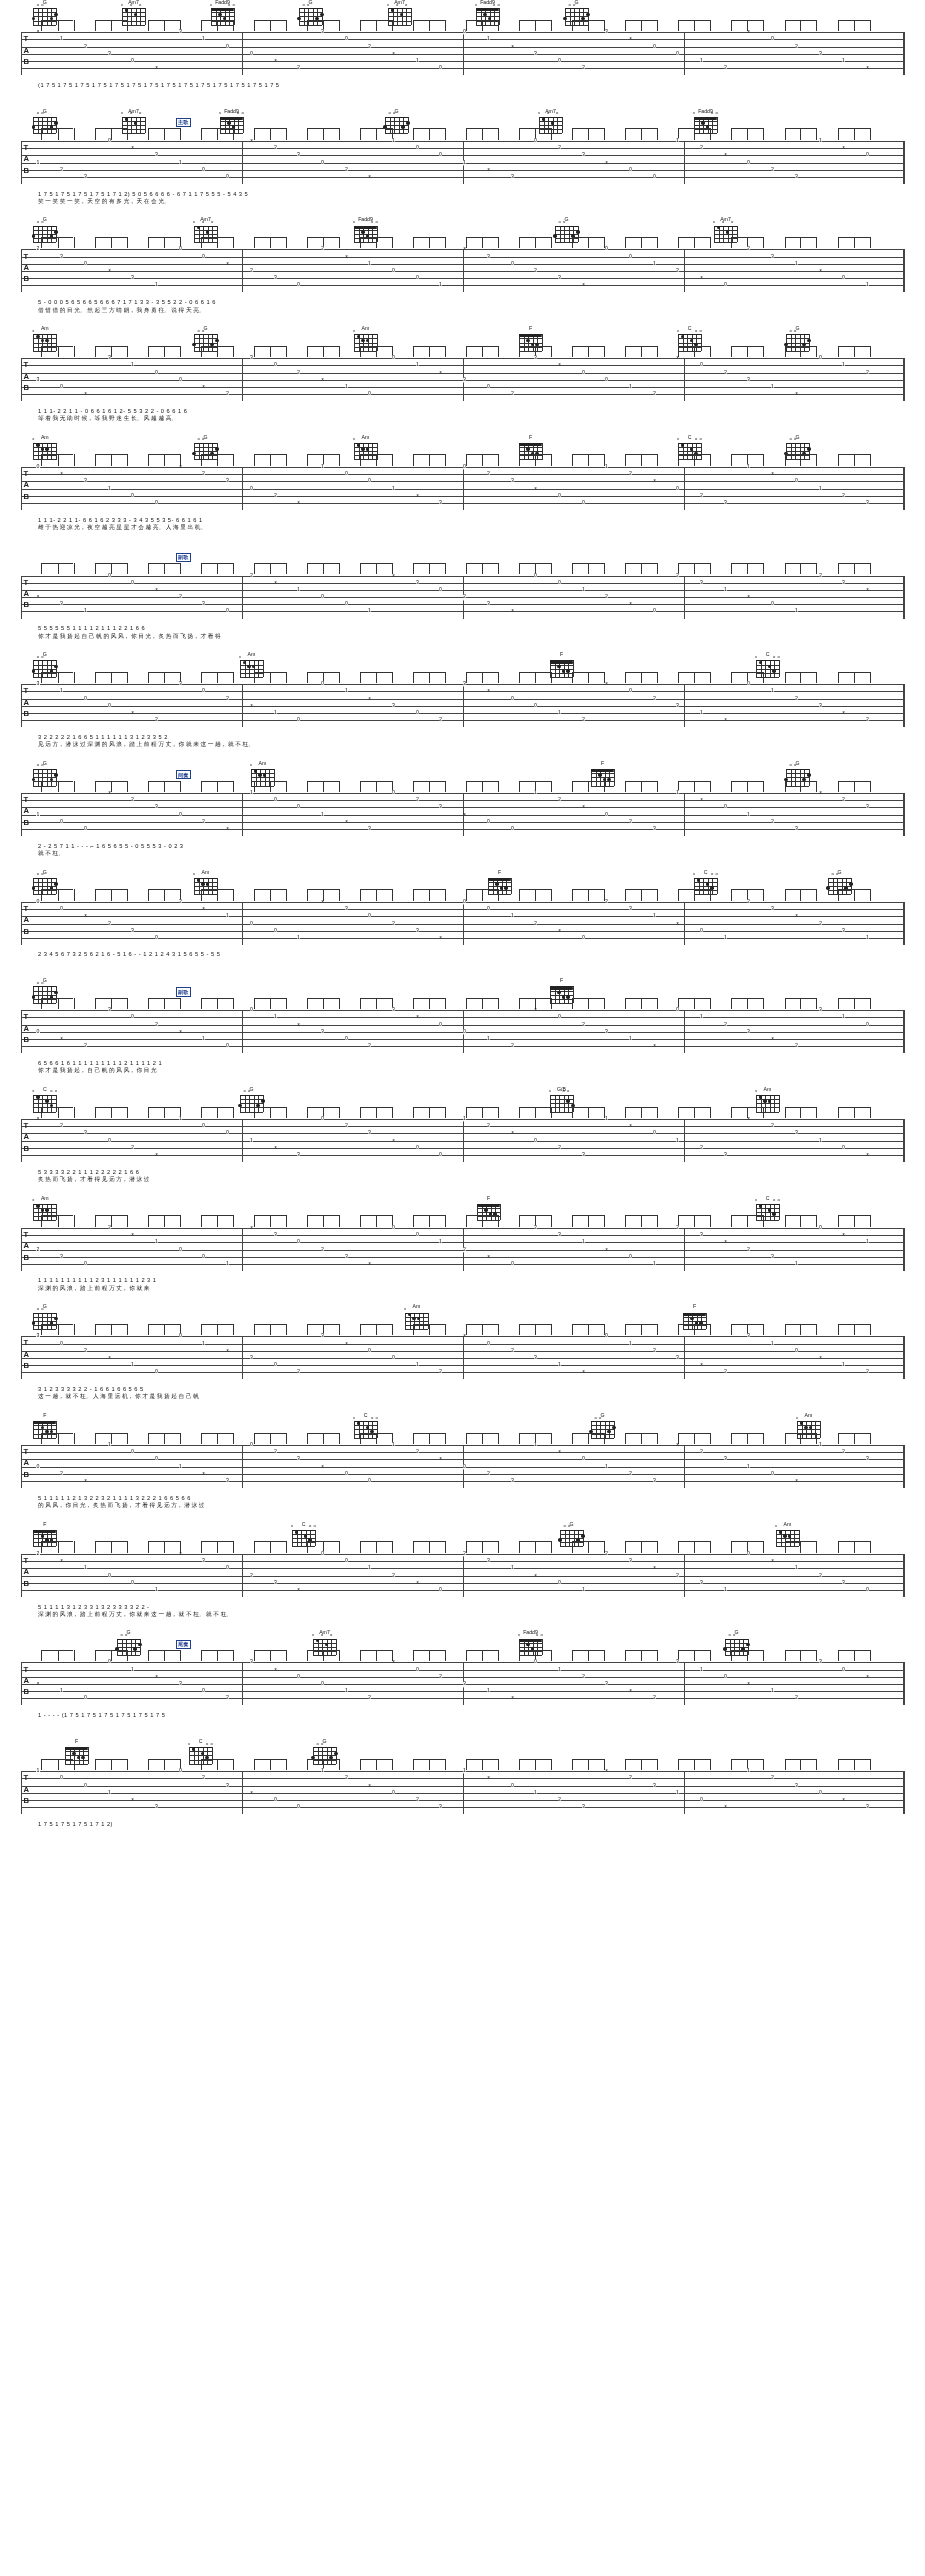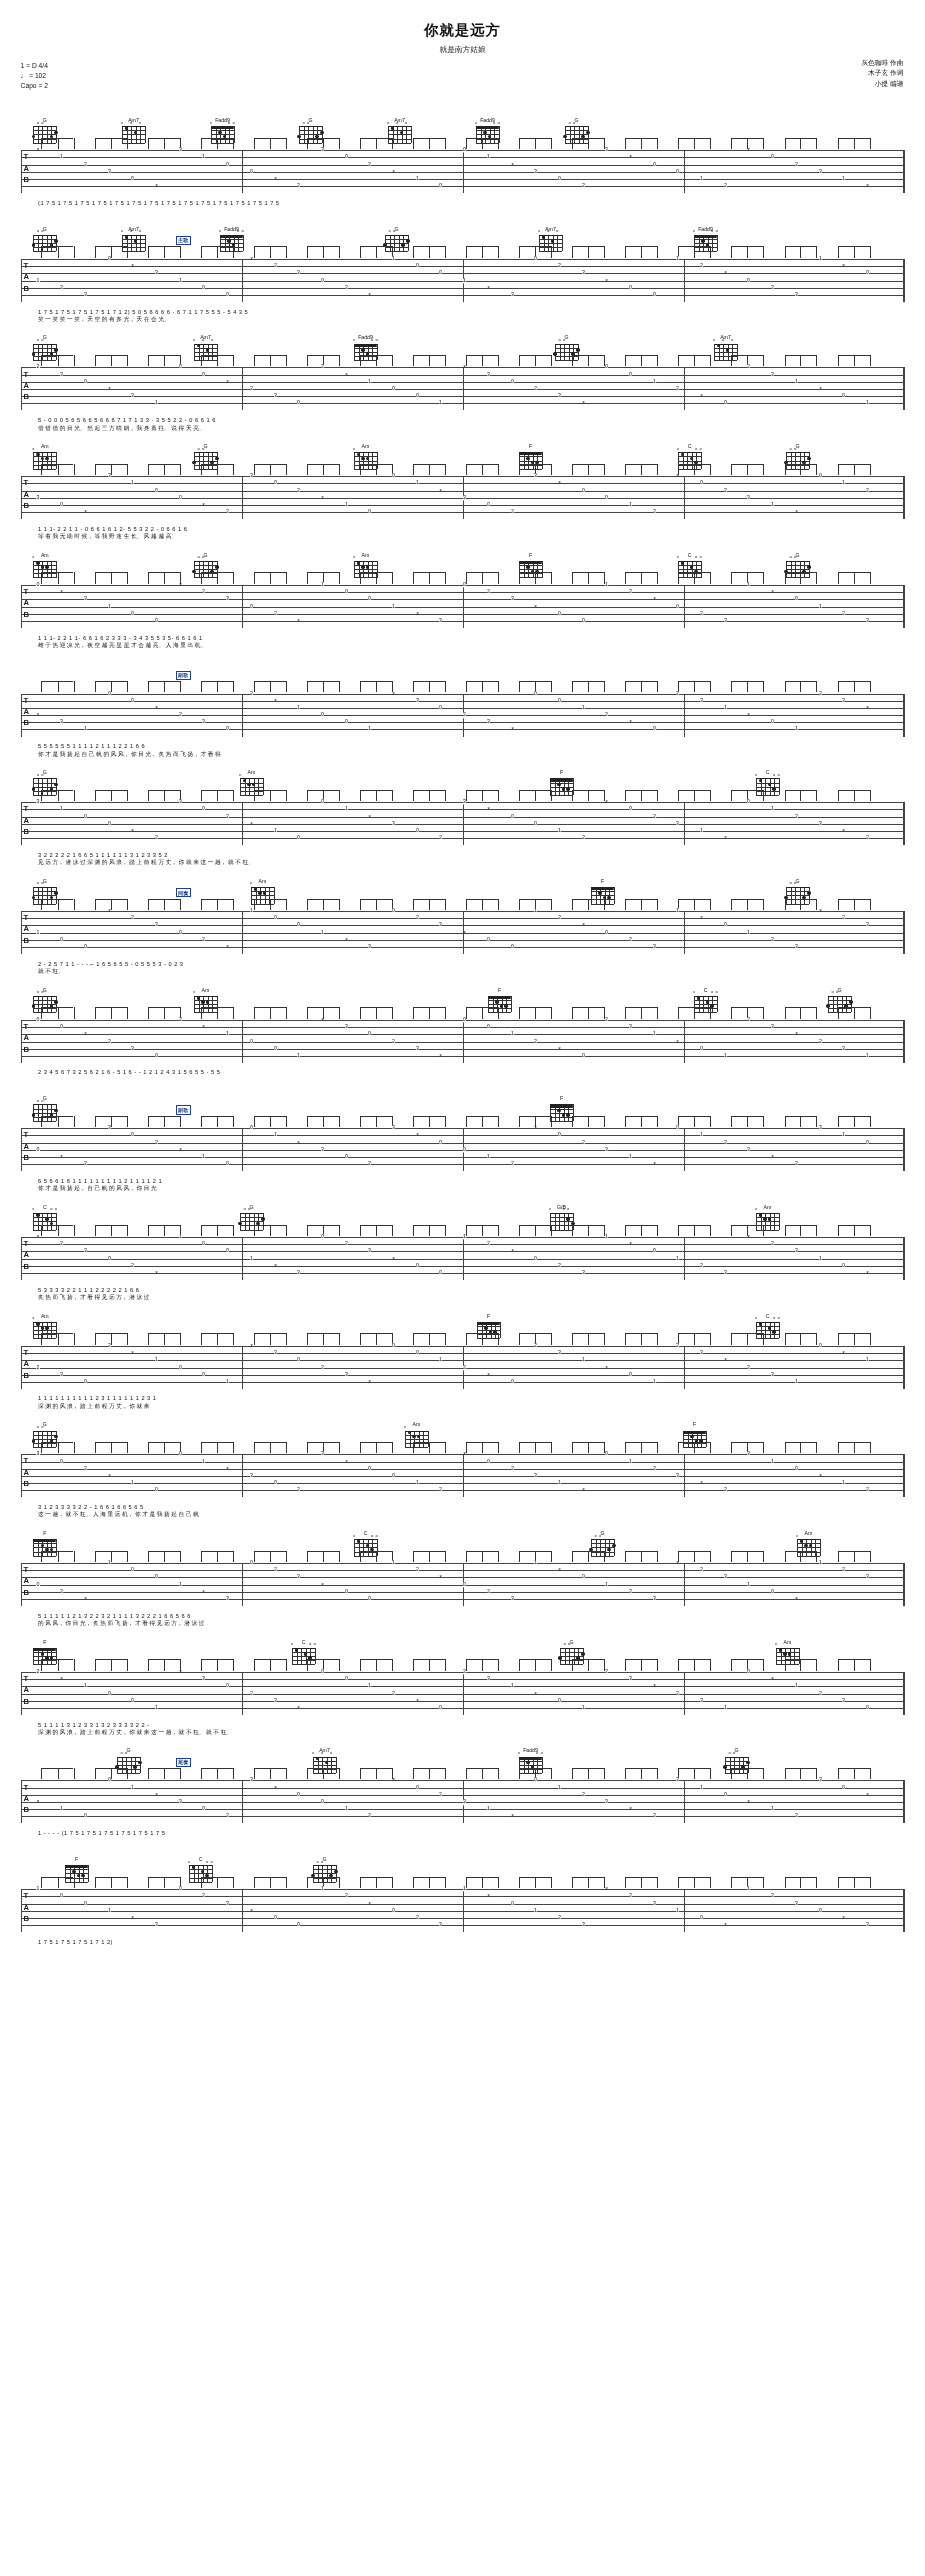--- a/index.html
+++ b/index.html
@@ -222,34 +222,20 @@
     border: 0.5px solid #1f3f8f;
     padding: 0.5px 1.5px;
     background: #fff;
   }
 </style>
 </head>
 <body>
 
 <div class="page">
 
-  <div class="header">
-    <div class="title">你就是远方</div>
-    <div class="subtitle">就是南方姑娘</div>
-    <div class="meta-left">
-      <div>1 = D 4/4</div>
-      <div>♩ = 102</div>
-      <div>Capo = 2</div>
-    </div>
-    <div class="meta-right">
-      <div>灰色咖啡 作曲</div>
-      <div>木子玄 作词</div>
-      <div>小提 编谱</div>
-    </div>
-  </div>
 
   <div id="systems-root">
       <div class="system" style="margin-top: 0px;">
         <div class="chord-row">
           <div class="chord" style="left: 9.3px;">
             <div class="cname">G</div>
             <div class="grid">
               <div class="gv" style="left: 0px;"></div>
               <div class="gv" style="left: 4.5px;"></div>
               <div class="gv" style="left: 9px;"></div>

